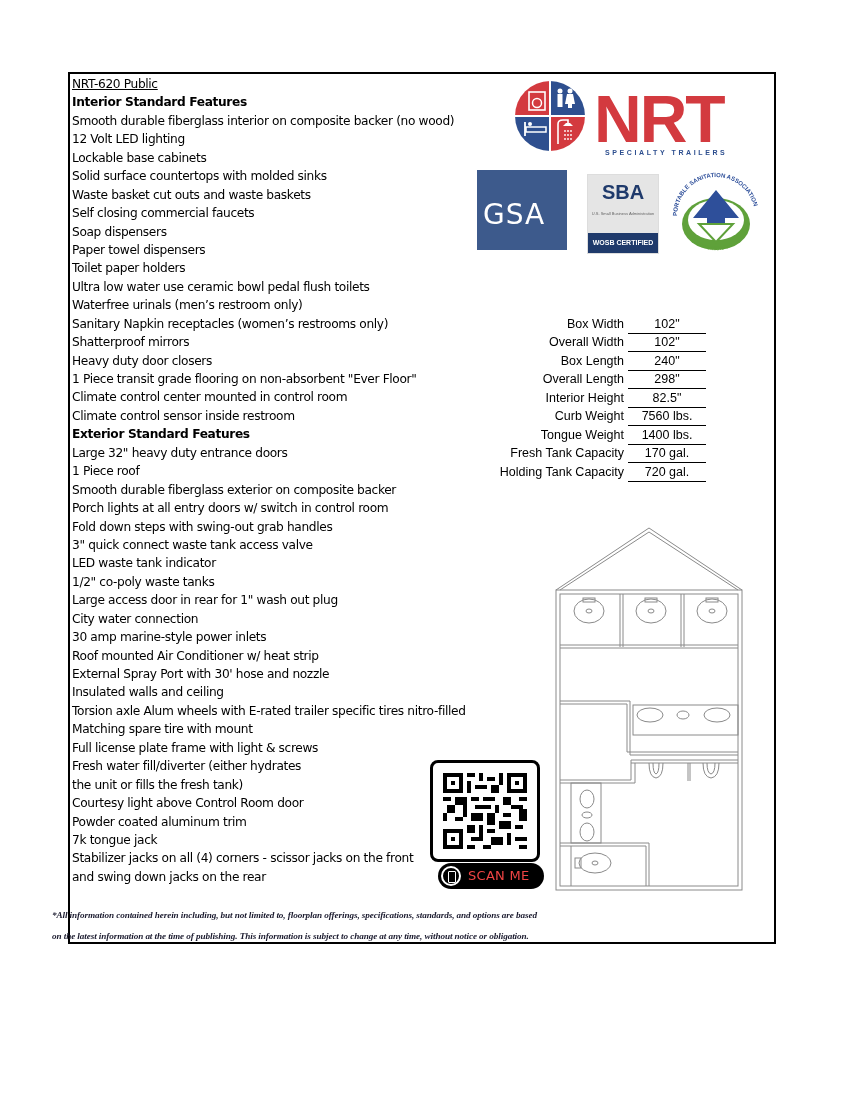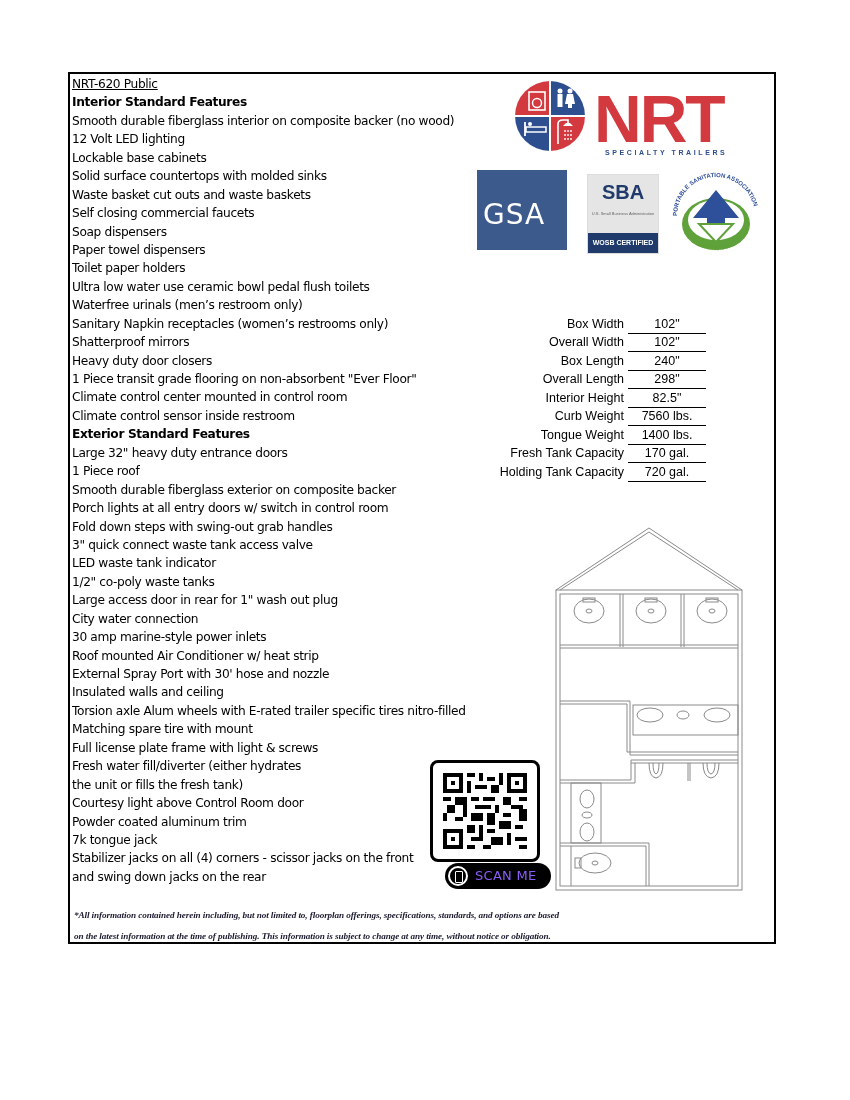--- a/index.html
+++ b/index.html
@@ -18,25 +18,25 @@
     .badge-sba .sba-small { position: absolute; left: 0; width: 70px; top: 36px; text-align: center; color: #666; font-size: 4px; }
     .badge-sba .wosb { position: absolute; left: 0; bottom: 0; width: 70px; height: 20px; background: #1f3a6b; color: #fff; font-size: 7px; font-weight: bold; line-height: 20px; text-align: center; }
     .badge-psai { position: absolute; left: 190px; top: 0; width: 95px; height: 88px; }
     .specs { position: absolute; left: 480px; top: 316px; width: 230px; font-family: Liberation Sans, sans-serif; font-size: 12.5px; }
     .spec-row { position: relative; height: 18.45px; line-height: 17px; }
     .spec-label { position: absolute; right: 86px; white-space: nowrap; text-align: right; }
     .spec-value { position: absolute; left: 148px; width: 78px; text-align: center; border-bottom: 1px solid #000; height: 17px; }
     .floorplan { position: absolute; left: 553px; top: 525px; width: 192px; height: 368px; }
     .qr { position: absolute; left: 430px; top: 760px; width: 108px; height: 132px; }
     .qr-box { position: absolute; left: 0; top: 0; width: 104px; height: 96px; border: 3px solid #000; border-radius: 8px; background: #fff; }
-    .scan-pill { position: absolute; left: 15px; top: 103px; width: 106px; height: 26px; background: #000; border-radius: 13px; color: #8b5cf6; }
+    .scan-pill { position: absolute; left: 8px; top: 103px; width: 106px; height: 26px; background: #000; border-radius: 13px; color: #ef4444; }
     .scan-pill .phone { position: absolute; left: 3px; top: 3px; width: 20px; height: 20px; border: 2px solid #fff; border-radius: 50%; box-sizing: border-box; }
     .scan-pill .phone::after { content: ""; position: absolute; left: 5px; top: 3px; width: 6px; height: 10px; border: 1.5px solid #fff; border-radius: 1px; }
     .scan-pill .scan-label { position: absolute; left: 30px; top: 0; line-height: 26px; font-size: 13px; font-family: "DejaVu Sans", sans-serif; letter-spacing: 0.3px; }
-    .disclaimer { position: absolute; left: 74px; top: 908px; width: 700px; font-family: "Liberation Serif", serif; font-style: italic; font-weight: bold; font-size: 9.2px; color: #1a1a2e; letter-spacing: -0.1px; }
+    .disclaimer { position: absolute; left: 52px; top: 908px; width: 700px; font-family: "Liberation Serif", serif; font-style: italic; font-weight: bold; font-size: 9.2px; color: #1a1a2e; letter-spacing: -0.1px; }
     .disclaimer .dline { height: 21px; line-height: 14px; white-space: nowrap; }
   </style>
 </head>
 <body>
 
 <div class="frame"></div>
 
 <div class="features">
   <div class="line title">NRT-620 Public</div>
   <div class="line heading">Interior Standard Features</div>

